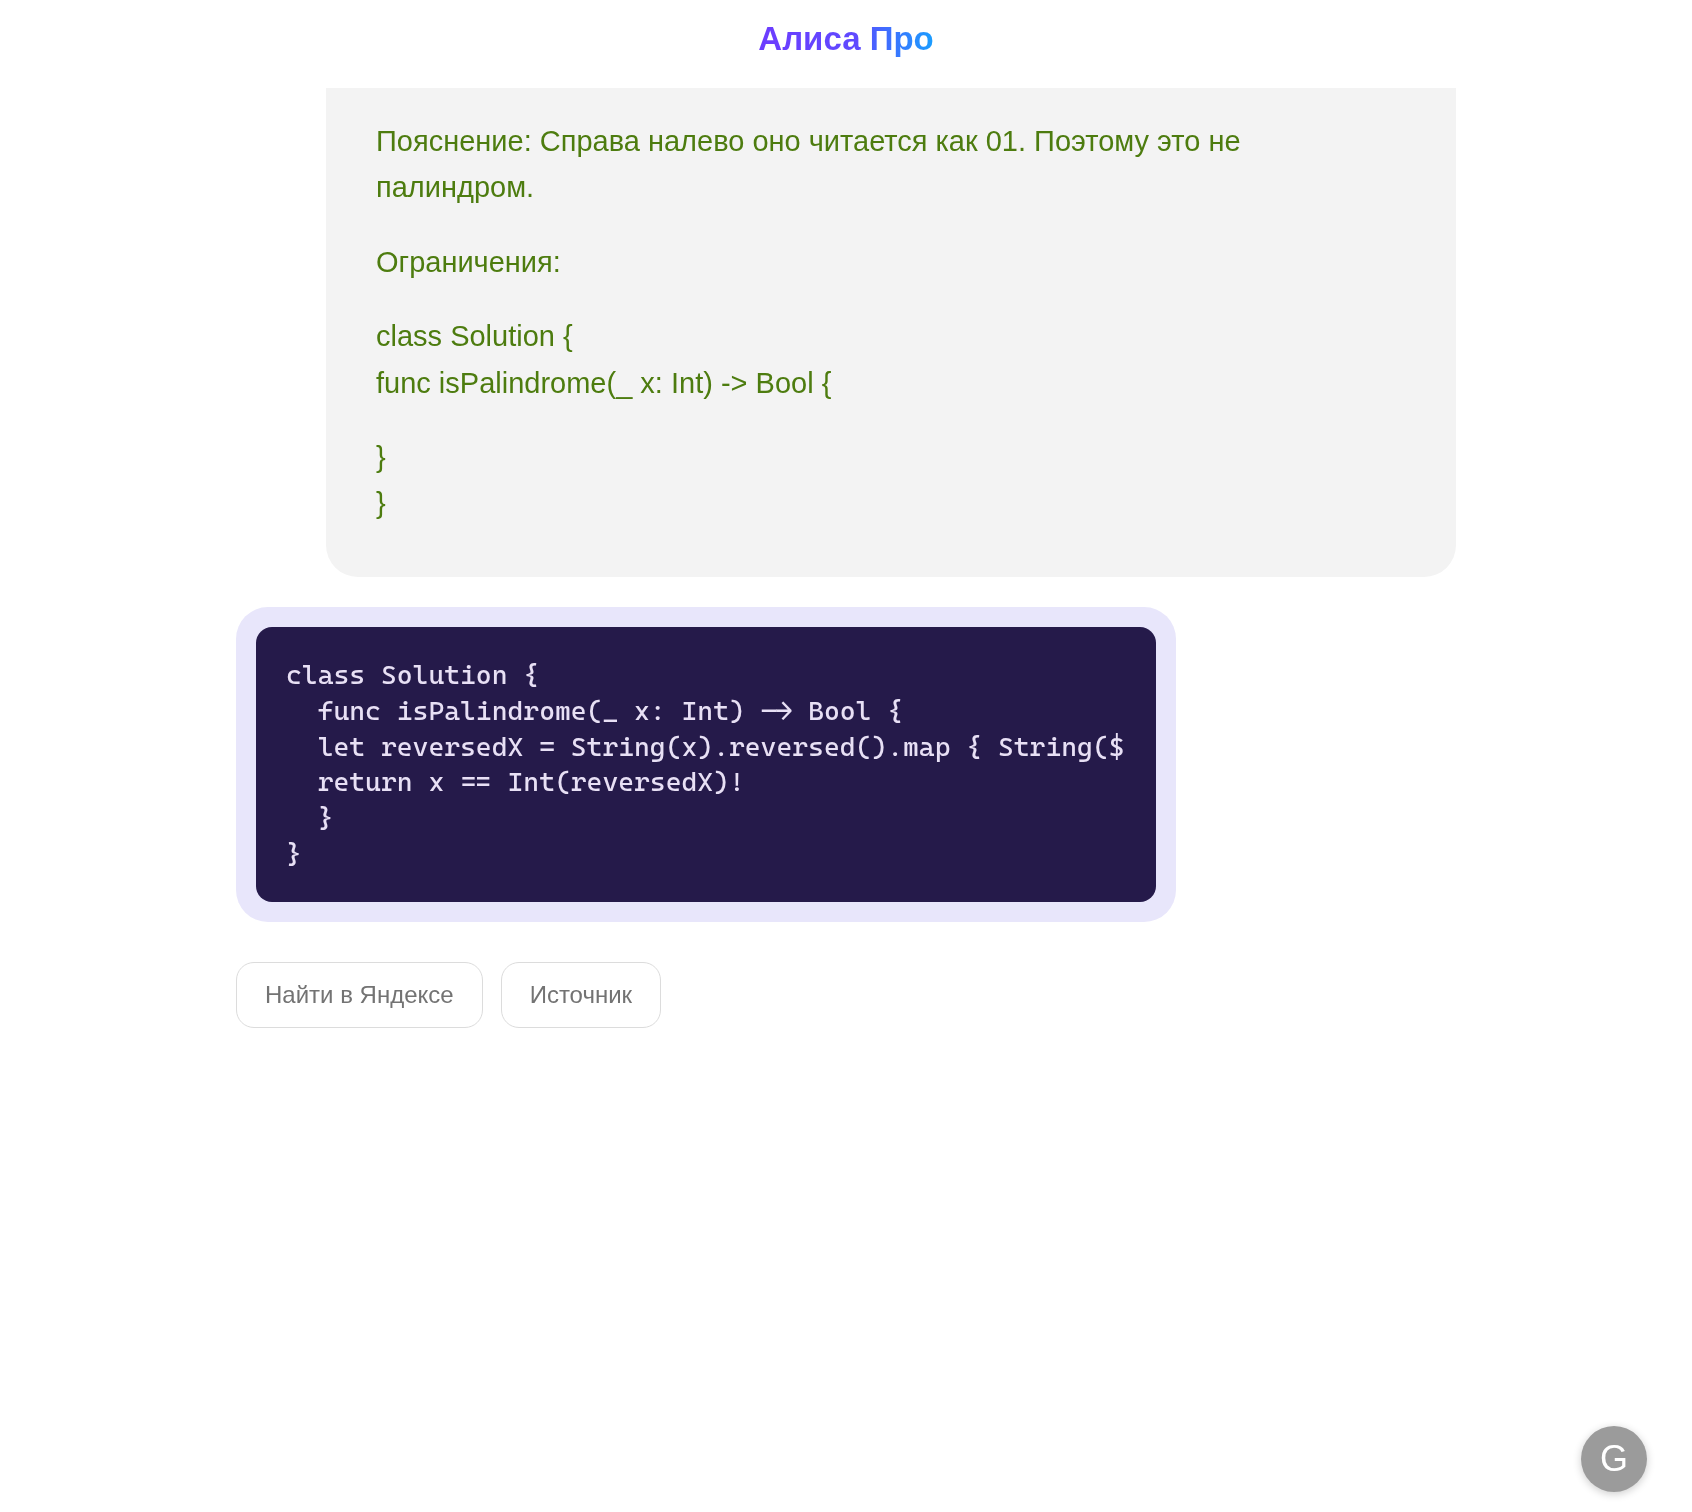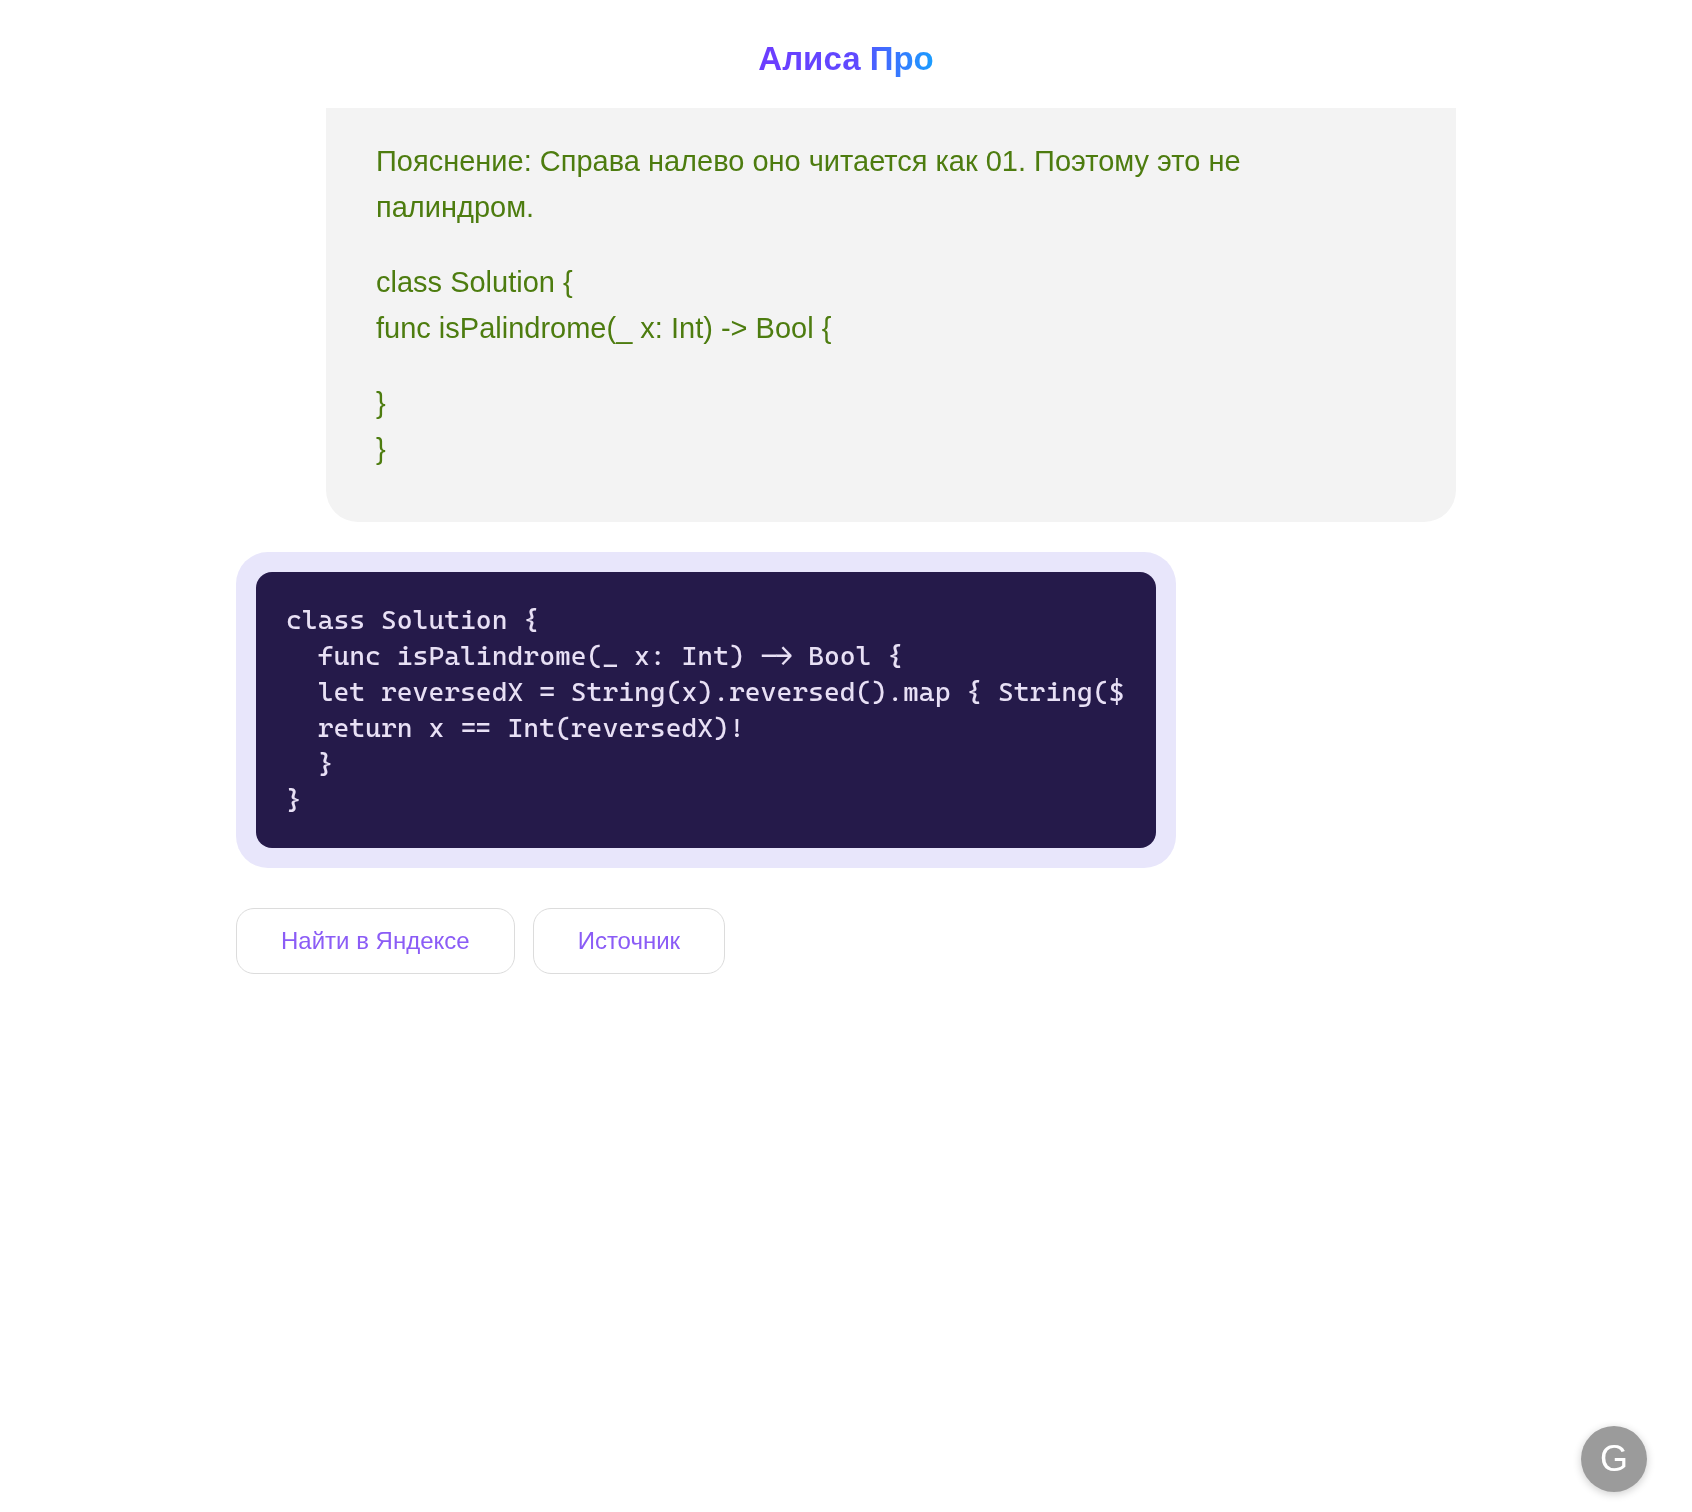--- a/index.html
+++ b/index.html
@@ -5,21 +5,21 @@
     * { margin: 0; padding: 0; box-sizing: border-box; }
     body {
       font-family: -apple-system, BlinkMacSystemFont, 'Segoe UI', Arial, sans-serif;
       background: #ffffff;
       width: 1692px;
       min-height: 1512px;
       position: relative;
     }
     .header {
       text-align: center;
-      padding: 40px 0 30px 0;
+      padding: 20px 0 30px 0;
     }
     .header-title {
       font-size: 33px;
       font-weight: 700;
       display: inline-block;
     }
     .header-title .part1 {
       background: linear-gradient(90deg, #6d3cff 0%, #5d4cff 100%);
       -webkit-background-clip: text;
       -webkit-text-fill-color: transparent;
@@ -75,23 +75,23 @@
     }
     .actions {
       display: flex;
       gap: 18px;
       margin-top: 10px;
     }
     .action-button {
       background: #ffffff;
       border: 1px solid #dcdcdc;
       border-radius: 18px;
-      padding: 18px 44px;
+      padding: 18px 28px;
       font-size: 24px;
-      color: #8b5cf6;
+      color: #737373;
       cursor: pointer;
       font-family: inherit;
     }
     .floating-badge {
       position: fixed;
       bottom: 20px;
       right: 45px;
       width: 66px;
       height: 66px;
       border-radius: 50%;
@@ -113,20 +113,21 @@
 
 <div class="header">
   <div class="header-title">
     <span class="part1">Алиса </span><span class="part2">Про</span>
   </div>
 </div>
 
 <div class="content-wrapper">
   <div class="user-message">
     <p>Пояснение: Справа налево оно читается как 01. Поэтому это не палиндром.</p>
+    <p>Ограничения:</p>
     <p><span>class Solution {</span><br><span>func isPalindrome(_ x: Int) -&gt; Bool {</span></p>
     <p><span>}</span><br><span>}</span></p>
   </div>
 
   <div class="assistant-message">
     <div class="code-block">
       <pre>class Solution {
   func isPalindrome(_ x: Int) -&gt; Bool {
   let reversedX = String(x).reversed().map { String($0
   return x == Int(reversedX)!

